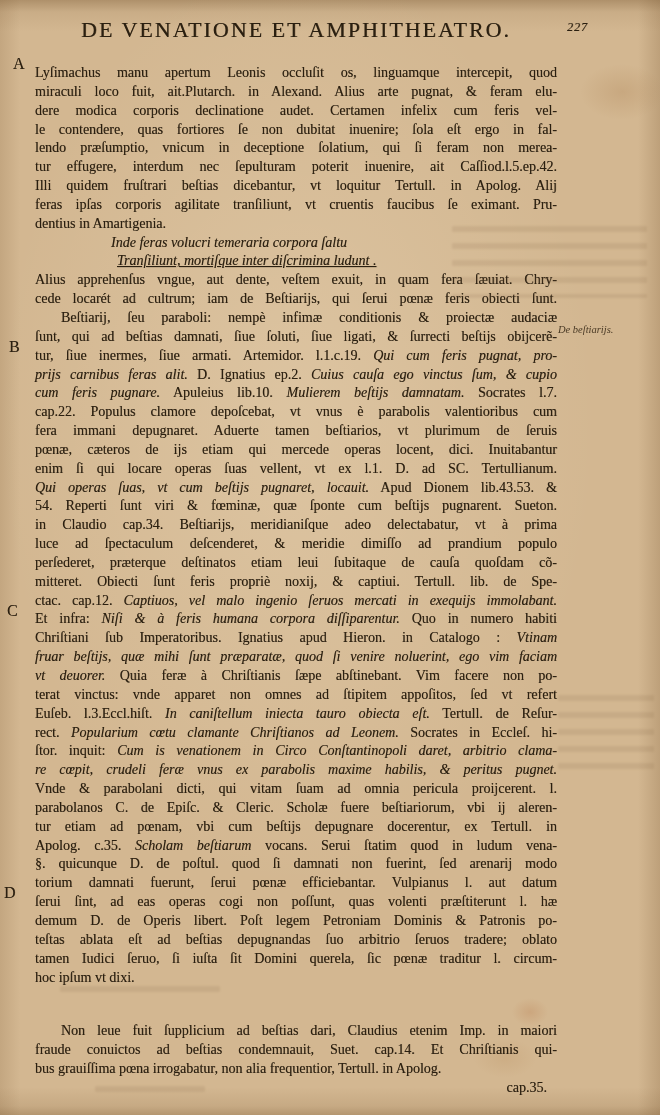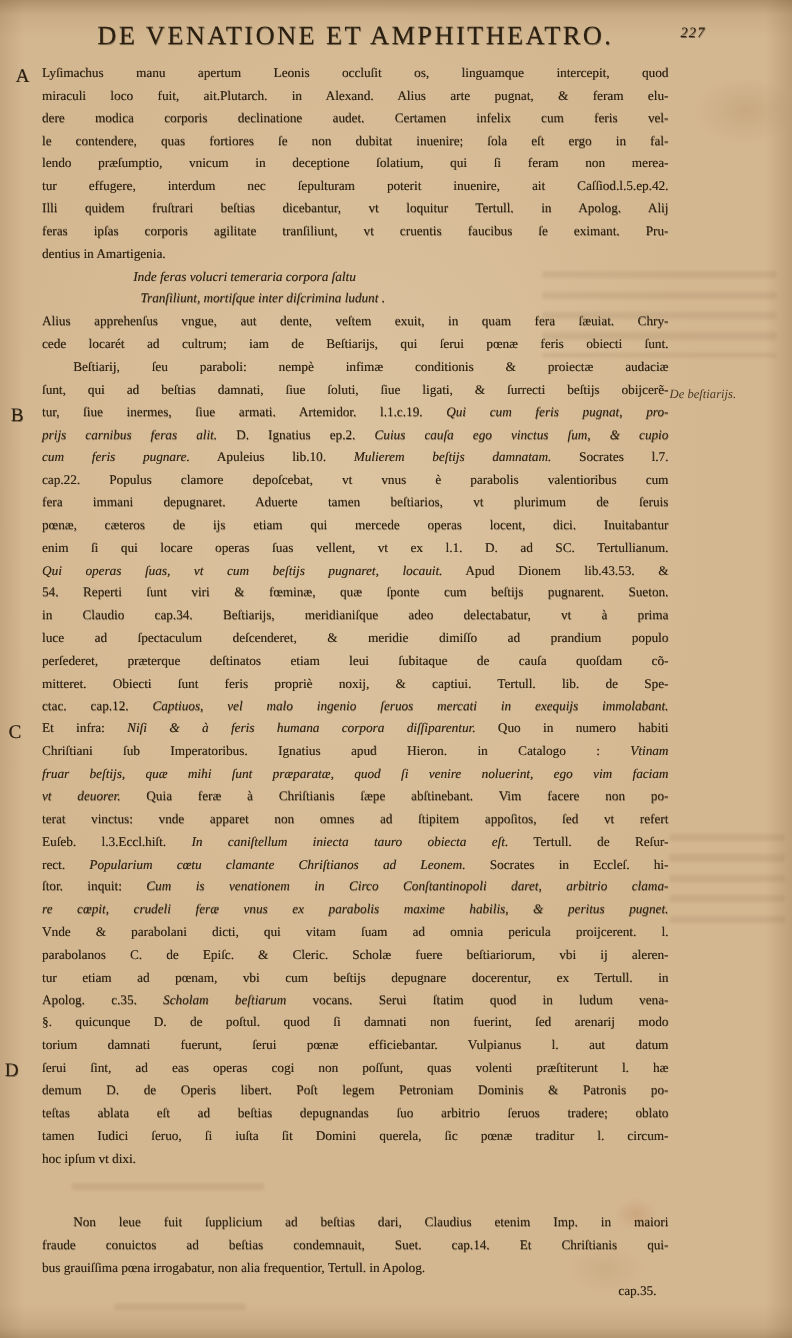--- a/index.html
+++ b/index.html
@@ -24,22 +24,22 @@
     text-align:center;font-size:22px;letter-spacing:2px;
     white-space:nowrap;
     text-shadow:0.4px 0.4px 0.6px rgba(44,30,14,0.6);
   }
   .pagenum{
     position:absolute;top:20px;left:567px;font-size:12px;letter-spacing:1px;
     text-shadow:0.4px 0.4px 0.6px rgba(44,30,14,0.6);
     font-style:italic;
   }
   .text-block{
-    position:absolute;left:35px;top:52px;width:522px;
-    font-size:11px;
+    position:absolute;left:35px;top:64px;width:522px;
+    font-size:14px;
     text-shadow:0.3px 0.3px 0.5px rgba(46,32,16,0.5);
   }
   .line{
     height:18.85px;line-height:18.85px;
     text-align:justify;text-align-last:justify;
     white-space:normal;
   }
   .line.l{text-align:left;text-align-last:left;}
   .line.r{text-align:right;text-align-last:right;padding-right:10px;}
   .it{font-style:italic;}
@@ -85,21 +85,21 @@
       <div class="line"><span>Lyſimachus manu apertum Leonis occluſit os, linguamque intercepit, quod</span></div>
       <div class="line"><span>miraculi loco fuit, ait.Plutarch. in Alexand. Alius arte pugnat, &amp; feram elu-</span></div>
       <div class="line"><span>dere modica corporis declinatione audet. Certamen infelix cum feris vel-</span></div>
       <div class="line"><span>le contendere, quas fortiores ſe non dubitat inuenire; ſola eſt ergo in fal-</span></div>
       <div class="line"><span>lendo præſumptio, vnicum in deceptione ſolatium, qui ſi feram non merea-</span></div>
       <div class="line"><span>tur effugere, interdum nec ſepulturam poterit inuenire, ait Caſſiod.l.5.ep.42.</span></div>
       <div class="line"><span>Illi quidem fruſtrari beſtias dicebantur, vt loquitur Tertull. in Apolog. Alij</span></div>
       <div class="line"><span>feras ipſas corporis agilitate tranſiliunt, vt cruentis faucibus ſe eximant. Pru-</span></div>
       <div class="line l"><span>dentius in Amartigenia.</span></div>
       <div class="line l" style="padding-left: 76px;"><span class="it">Inde feras volucri temeraria corpora ſaltu</span></div>
-      <div class="line l" style="padding-left: 82px;"><span class="it">Tranſiliunt, mortiſque inter diſcrimina ludunt .</span></div>
+      <div class="line l" style="padding-left: 82px; text-decoration: underline;"><span class="it">Tranſiliunt, mortiſque inter diſcrimina ludunt .</span></div>
       <div class="line"><span>Alius apprehenſus vngue, aut dente, veſtem exuit, in quam fera ſæuiat. Chry-</span></div>
       <div class="line"><span>cede locarét ad cultrum; iam de Beſtiarijs, qui ſerui pœnæ feris obiecti ſunt.</span></div>
       <div class="line" style="padding-left: 26px;"><span>Beſtiarij, ſeu paraboli: nempè infimæ conditionis &amp; proiectæ audaciæ</span></div>
       <div class="line"><span>ſunt, qui ad beſtias damnati, ſiue ſoluti, ſiue ligati, &amp; ſurrecti beſtijs obijcerẽ-</span></div>
       <div class="line"><span>tur, ſiue inermes, ſiue armati. Artemidor. l.1.c.19. </span><span class="it">Qui cum feris pugnat, pro-</span></div>
       <div class="line"><span class="it">prijs carnibus feras alit.</span><span> D. Ignatius ep.2. </span><span class="it">Cuius cauſa ego vinctus ſum, &amp; cupio</span></div>
       <div class="line"><span class="it">cum feris pugnare.</span><span> Apuleius lib.10. </span><span class="it">Mulierem beſtijs damnatam.</span><span> Socrates l.7.</span></div>
       <div class="line"><span>cap.22. Populus clamore depoſcebat, vt vnus è parabolis valentioribus cum</span></div>
       <div class="line"><span>fera immani depugnaret. Aduerte tamen beſtiarios, vt plurimum de ſeruis</span></div>
       <div class="line"><span>pœnæ, cæteros de ijs etiam qui mercede operas locent, dici. Inuitabantur</span></div>

